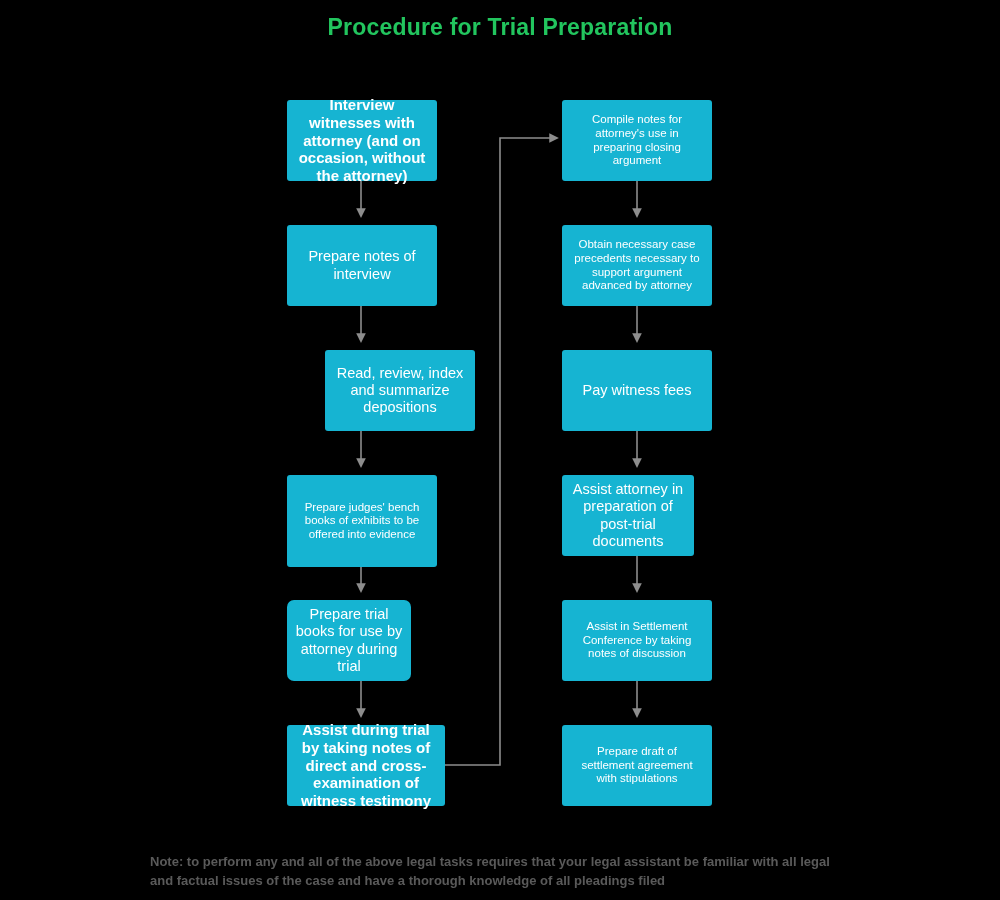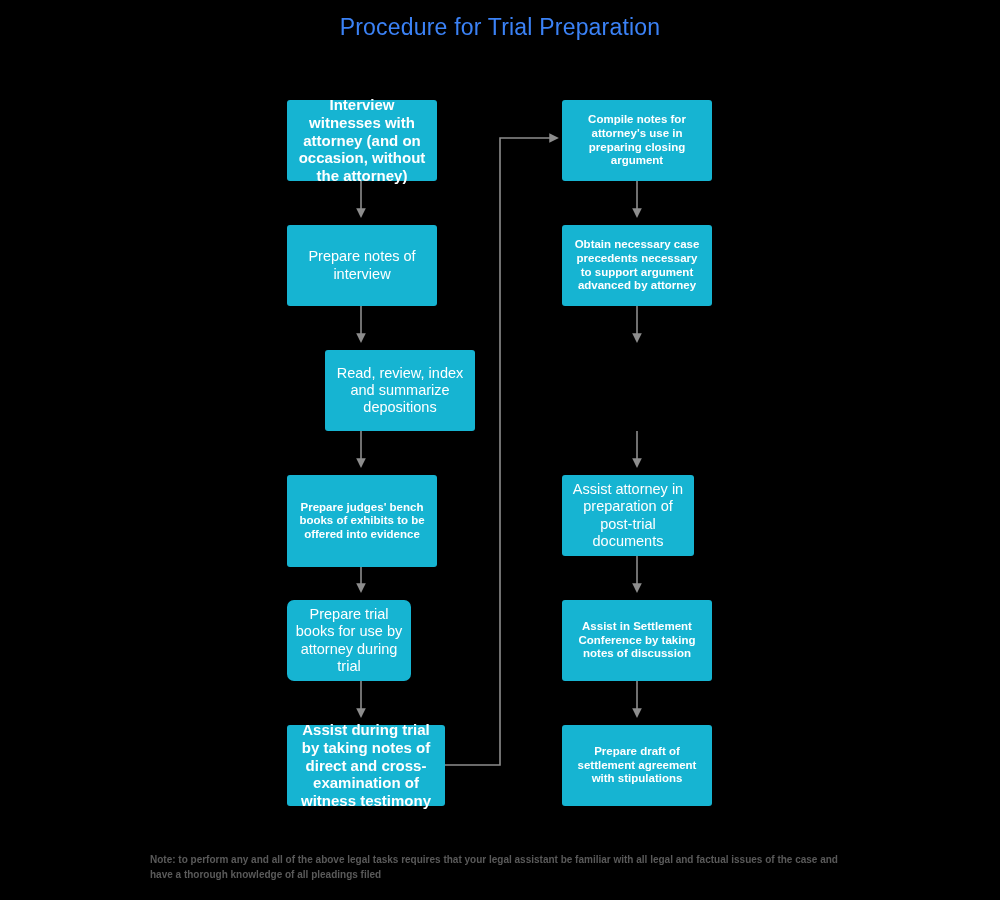--- a/index.html
+++ b/index.html
@@ -19,52 +19,52 @@
     left: 0; top: 0;
     width: 1000px;
     height: 900px;
   }
   .title {
     position: absolute;
     left: 0;
     top: 14px;
     width: 1000px;
     text-align: center;
-    color: #3b82f6;
+    color: #22c55e;
     font-size: 23px;
-    font-weight: normal;
+    font-weight: bold;
     letter-spacing: 0.2px;
   }
   .node {
     position: absolute;
     background: #16b4d2;
     border-radius: 3px;
     color: #ffffff;
     display: flex;
     align-items: center;
     justify-content: center;
     text-align: center;
     box-sizing: border-box;
     padding: 4px 8px;
     line-height: 1.18;
   }
   .node span {
     display: block;
     width: 100%;
   }
   .small  { font-size: 15px; font-weight: bold; }
-  .medium { font-size: 11.5px; font-weight: bold; }
+  .medium { font-size: 11.5px; font-weight: normal; }
   .large  { font-size: 14.5px; font-weight: normal; }
   .note {
     position: absolute;
     left: 150px;
     top: 853px;
     width: 700px;
     color: #5a5a5a;
-    font-size: 10px;
+    font-size: 13px;
     font-weight: bold;
     line-height: 1.45;
   }
   svg.edges {
     position: absolute;
     left: 0; top: 0;
     width: 1000px;
     height: 900px;
     pointer-events: none;
   }
@@ -116,20 +116,23 @@
   <div class="node small" style="left:287px; top:725px; width:158px; height:81px;">
     <span>Assist during trial by taking notes of direct and cross-examination of witness testimony</span>
   </div>
 
   <div class="node medium" style="left:562px; top:100px; width:150px; height:81px;">
     <span>Compile notes for attorney's use in preparing closing argument</span>
   </div>
   <div class="node medium" style="left:562px; top:225px; width:150px; height:81px;">
     <span>Obtain necessary case precedents necessary to support argument advanced by attorney</span>
   </div>
+  <div class="node large" style="left:562px; top:350px; width:150px; height:81px;">
+    <span>Pay witness fees</span>
+  </div>
   <div class="node large" style="left:562px; top:475px; width:132px; height:81px;">
     <span>Assist attorney in preparation of post-trial documents</span>
   </div>
   <div class="node medium" style="left:562px; top:600px; width:150px; height:81px;">
     <span>Assist in Settlement Conference by taking notes of discussion</span>
   </div>
   <div class="node medium" style="left:562px; top:725px; width:150px; height:81px;">
     <span>Prepare draft of settlement agreement with stipulations</span>
   </div>
 

